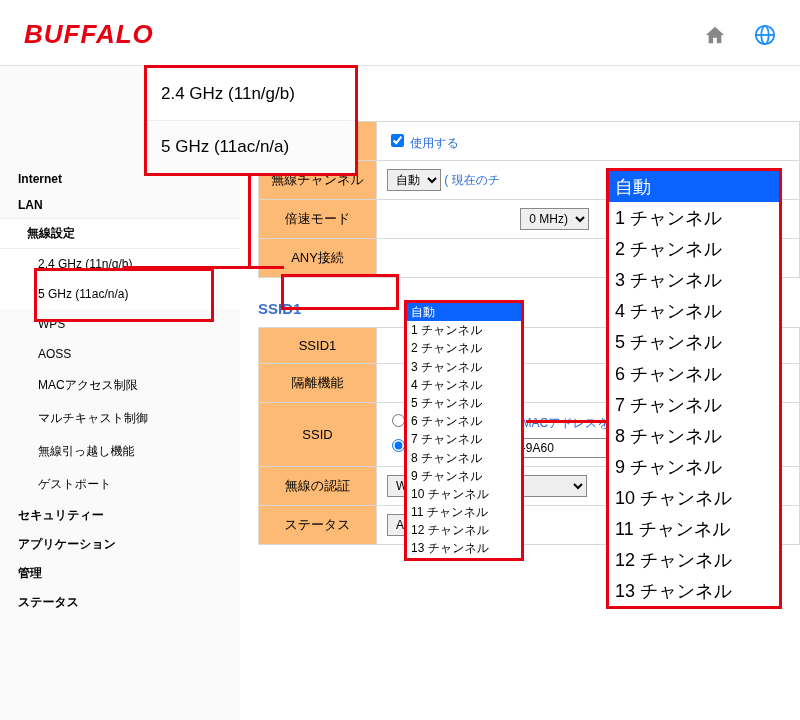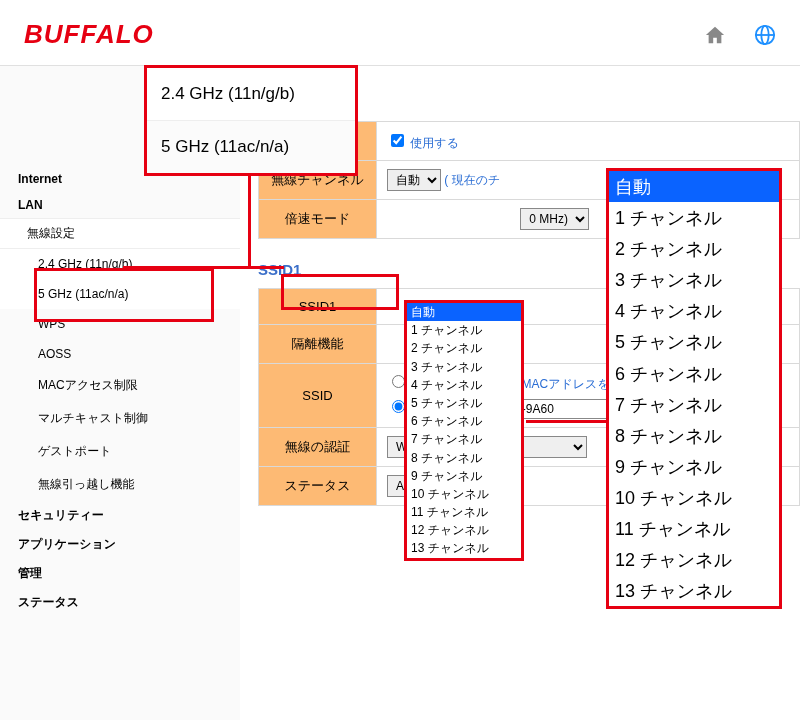--- a/index.html
+++ b/index.html
@@ -41,21 +41,21 @@
     flex: 0 0 240px;
   }
   .nav-item {
     padding: 6px 10px 6px 18px;
     font-size: 12px;
     cursor: pointer;
   }
   .nav-item.bold { font-weight: bold; }
   .nav-item.sub { padding-left: 38px; font-size: 12px; padding-top:8px; padding-bottom:8px; }
   .nav-item.sub.active-group { background: #fff; }
-  .nav-item.active { font-weight: normal; background: #fff; border-top:1px solid #eee; border-bottom:1px solid #eee;padding-left:27px;}
+  .nav-item.active { font-weight: bold; background: #fff; border-top:1px solid #eee; border-bottom:1px solid #eee;padding-left:27px;}
 
   .main {
     flex: 1;
     background: #fff;
     padding: 18px 0 0 18px;
     overflow: hidden;
     position: relative;
   }
   .section-title {
     color: #3b6fc9;
@@ -167,22 +167,22 @@
   <div class="sidebar">
     <div class="nav-item bold">Internet</div>
     <div class="nav-item bold">LAN</div>
     <div class="nav-item bold active">無線設定</div>
     <div class="nav-item sub active-group">2.4 GHz (11n/g/b)</div>
     <div class="nav-item sub active-group">5 GHz (11ac/n/a)</div>
     <div class="nav-item sub">WPS</div>
     <div class="nav-item sub">AOSS</div>
     <div class="nav-item sub">MACアクセス制限</div>
     <div class="nav-item sub">マルチキャスト制御</div>
+    <div class="nav-item sub">無線引っ越し機能</div>
     <div class="nav-item sub">ゲストポート</div>
-    <div class="nav-item sub">無線引っ越し機能</div>
     <div class="nav-item bold">セキュリティー</div>
     <div class="nav-item bold">アプリケーション</div>
     <div class="nav-item bold">管理</div>
     <div class="nav-item bold">ステータス</div>
   </div>
 
   <div class="main">
     <div class="section-title">[基本設定]</div>
 
     <table class="form-table">
@@ -200,20 +200,24 @@
           <select><option>自動</option></select>
           <span class="blue-text">( 現在のチ</span>
         </td>
       </tr>
       <tr>
         <td class="label">倍速モード</td>
         <td class="value">
           <span style="display:inline-block;width:130px;"></span>
           <select><option>0 MHz)</option></select>
         </td>
+      </tr>
+      <tr>
+        <td class="label">ANY接続</td>
+        <td class="value">&nbsp;</td>
       </tr>
     </tbody>
       </table>
 
     <div class="section-title sub">SSID1</div>
 
     <table class="form-table">
       <tbody>
           <tr>
         <td class="label">SSID1</td>

